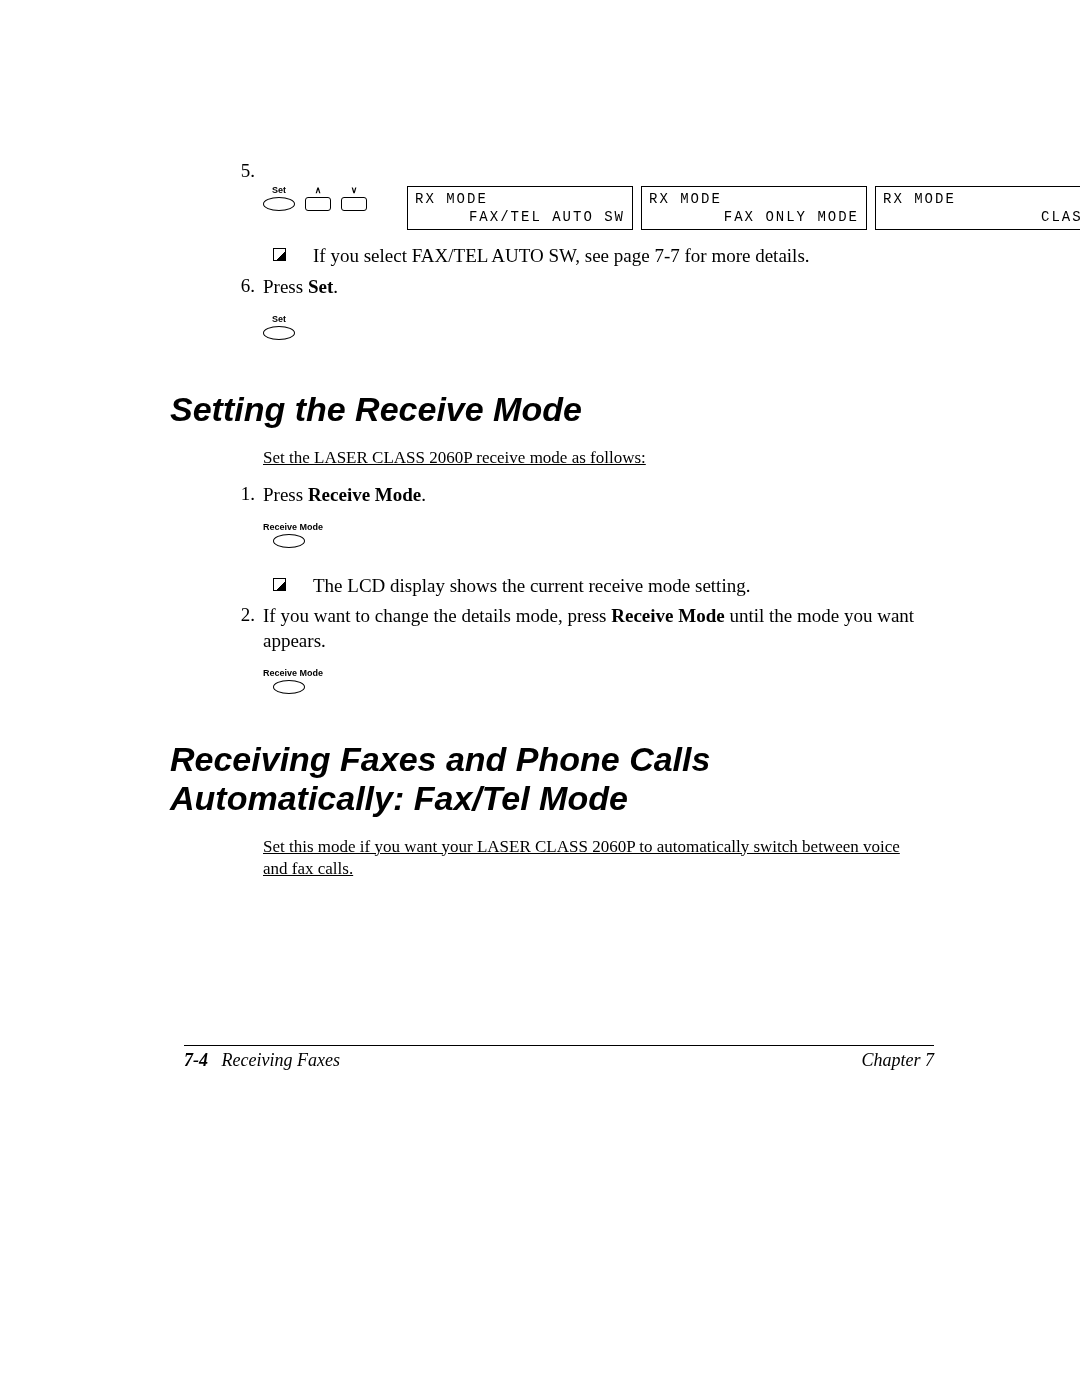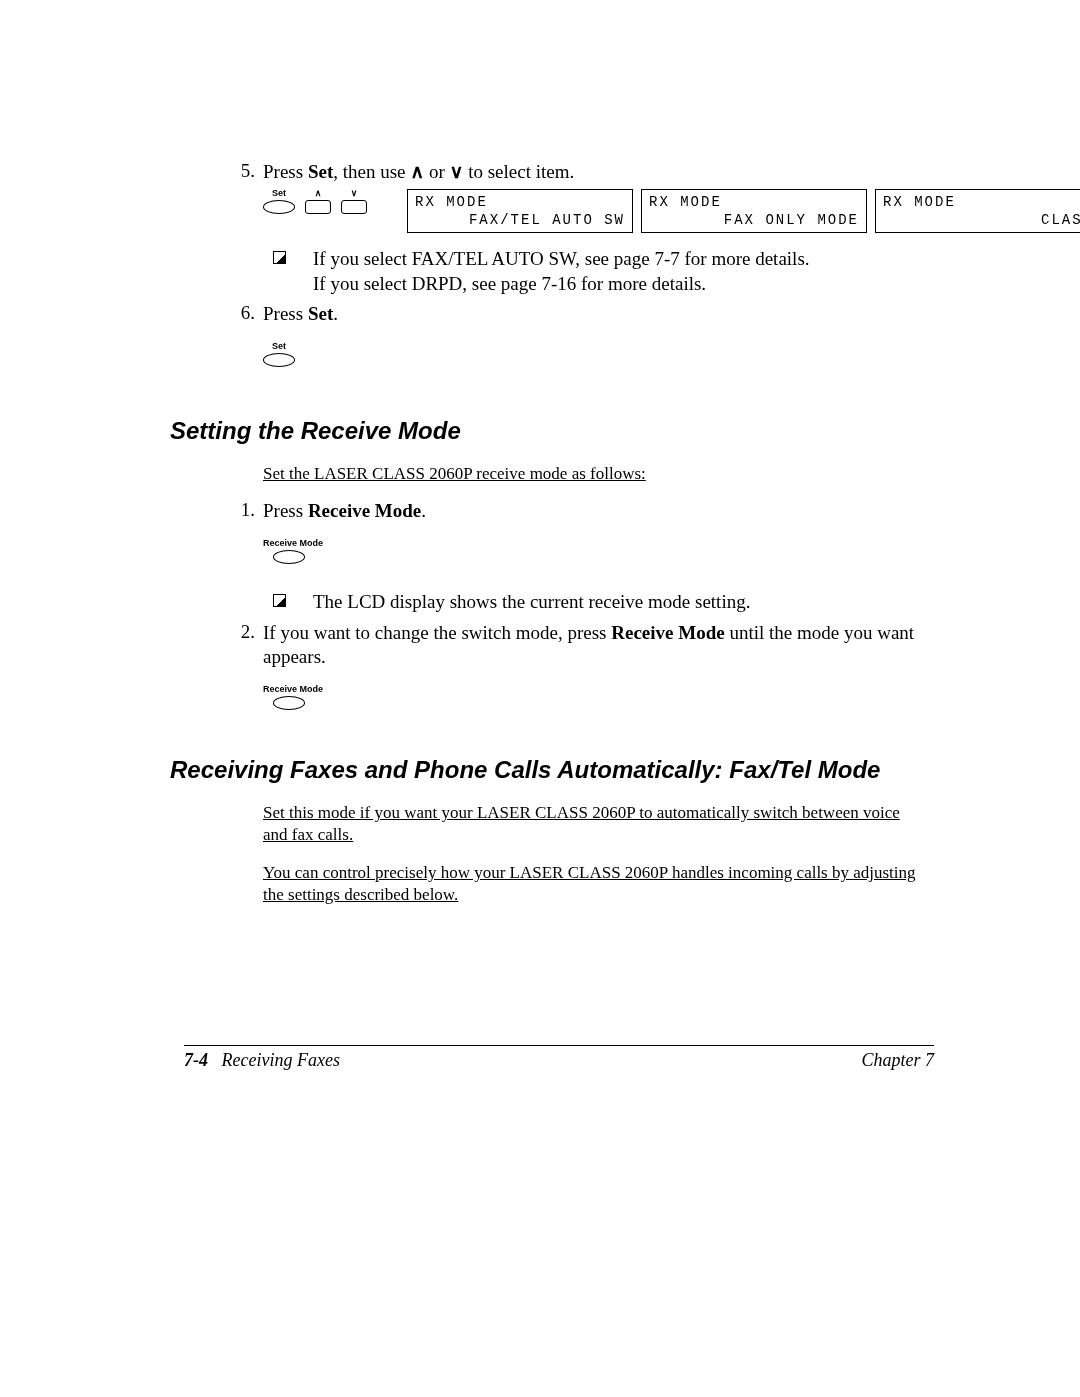--- a/index.html
+++ b/index.html
@@ -122,21 +122,21 @@
     height: 11px;
     border: 1.3px solid #000;
     position: relative;
     top: 2px;
     background: linear-gradient(135deg, #fff 60%, #000 60%);
   }
   h2.section {
     font-family: Arial, Helvetica, sans-serif;
     font-weight: bold;
     font-style: italic;
-    font-size: 24px;
+    font-size: 34px;
     margin: 50px 0 18px 0;
   }
   .body-indent {
     margin-left: 93px;
     font-size: 17px;
     line-height: 1.3;
     text-decoration: underline;
   }
   .btn-receive-label {
     font-family: Arial, Helvetica, sans-serif;
@@ -174,23 +174,20 @@
     font-weight: bold;
   }
 </style>
 </head>
 <body>
 
 <div class="page">
 
   <div class="step-row">
     <div class="step-num">5.</div>
-    <div class="step-body">
-      <span>Press </span><b>Set</b><span>, then use </span><span class="chev">∧</span><span> or </span><span class="chev">∨</span><span> to select item.</span>
-    </div>
   </div>
 
   <div class="step5-layout">
     <div class="inline-icons">
       <span class="btn-set-wrap">
         <span class="btn-set-label">Set</span>
         <span class="btn-oval"></span>
       </span>
       <span class="btn-stack-right">
         <span class="btn-set-label chev">∧</span>
@@ -214,21 +211,20 @@
         <div>RX MODE</div>
         <div class="l2">CLASS</div>
       </div>
     </div>
   </div>
 
   <div class="note-row">
     <div class="note-bullet"><span class="bullet-icon"></span></div>
     <div class="note-body">
       <span>If you select FAX/TEL AUTO SW, see page 7-7 for more details.</span><br>
-      <span>If you select DRPD, see page 7-16 for more details.</span>
     </div>
   </div>
 
   <div class="step-row" style="margin-top:6px">
     <div class="step-num">6.</div>
     <div class="step-body">
       <span>Press </span><b>Set</b><span>.</span>
       <div style="margin-top:4px">
         <span class="btn-set-wrap">
           <span class="btn-set-label">Set</span>
@@ -255,33 +251,32 @@
   </div>
 
   <div class="note-row" style="margin-top:26px">
     <div class="note-bullet"><span class="bullet-icon"></span></div>
     <div class="note-body">The LCD display shows the current receive mode setting.</div>
   </div>
 
   <div class="step-row" style="margin-top:6px">
     <div class="step-num">2.</div>
     <div class="step-body">
-      <span>If you want to change the switch mode, press </span><b>Receive Mode</b><span> until the mode you want appears.</span>
+      <span>If you want to change the details mode, press </span><b>Receive Mode</b><span> until the mode you want appears.</span>
       <div style="margin-top:4px">
         <span class="btn-set-wrap" style="align-items:flex-start">
           <span class="btn-receive-label">Receive Mode</span>
           <span class="btn-oval" style="margin-left:10px"></span>
         </span>
       </div>
     </div>
   </div>
 
   <h2 class="section" style="margin-top:46px">Receiving Faxes and Phone Calls Automatically: Fax/Tel Mode</h2>
   <div class="body-indent" style="margin-bottom:16px">Set this mode if you want your LASER CLASS 2060P to automatically switch between voice and fax calls.</div>
-  <div class="body-indent">You can control precisely how your LASER CLASS 2060P handles incoming calls by adjusting the settings described below.</div>
 
 </div>
 
 <div class="footer">
   <hr class="footer-rule">
   <div class="footer-row">
     <span class="pn"><b>7-4</b>&nbsp;&nbsp;&nbsp;<span>Receiving Faxes</span></span>
     <span>Chapter 7</span>
   </div>
 </div>

